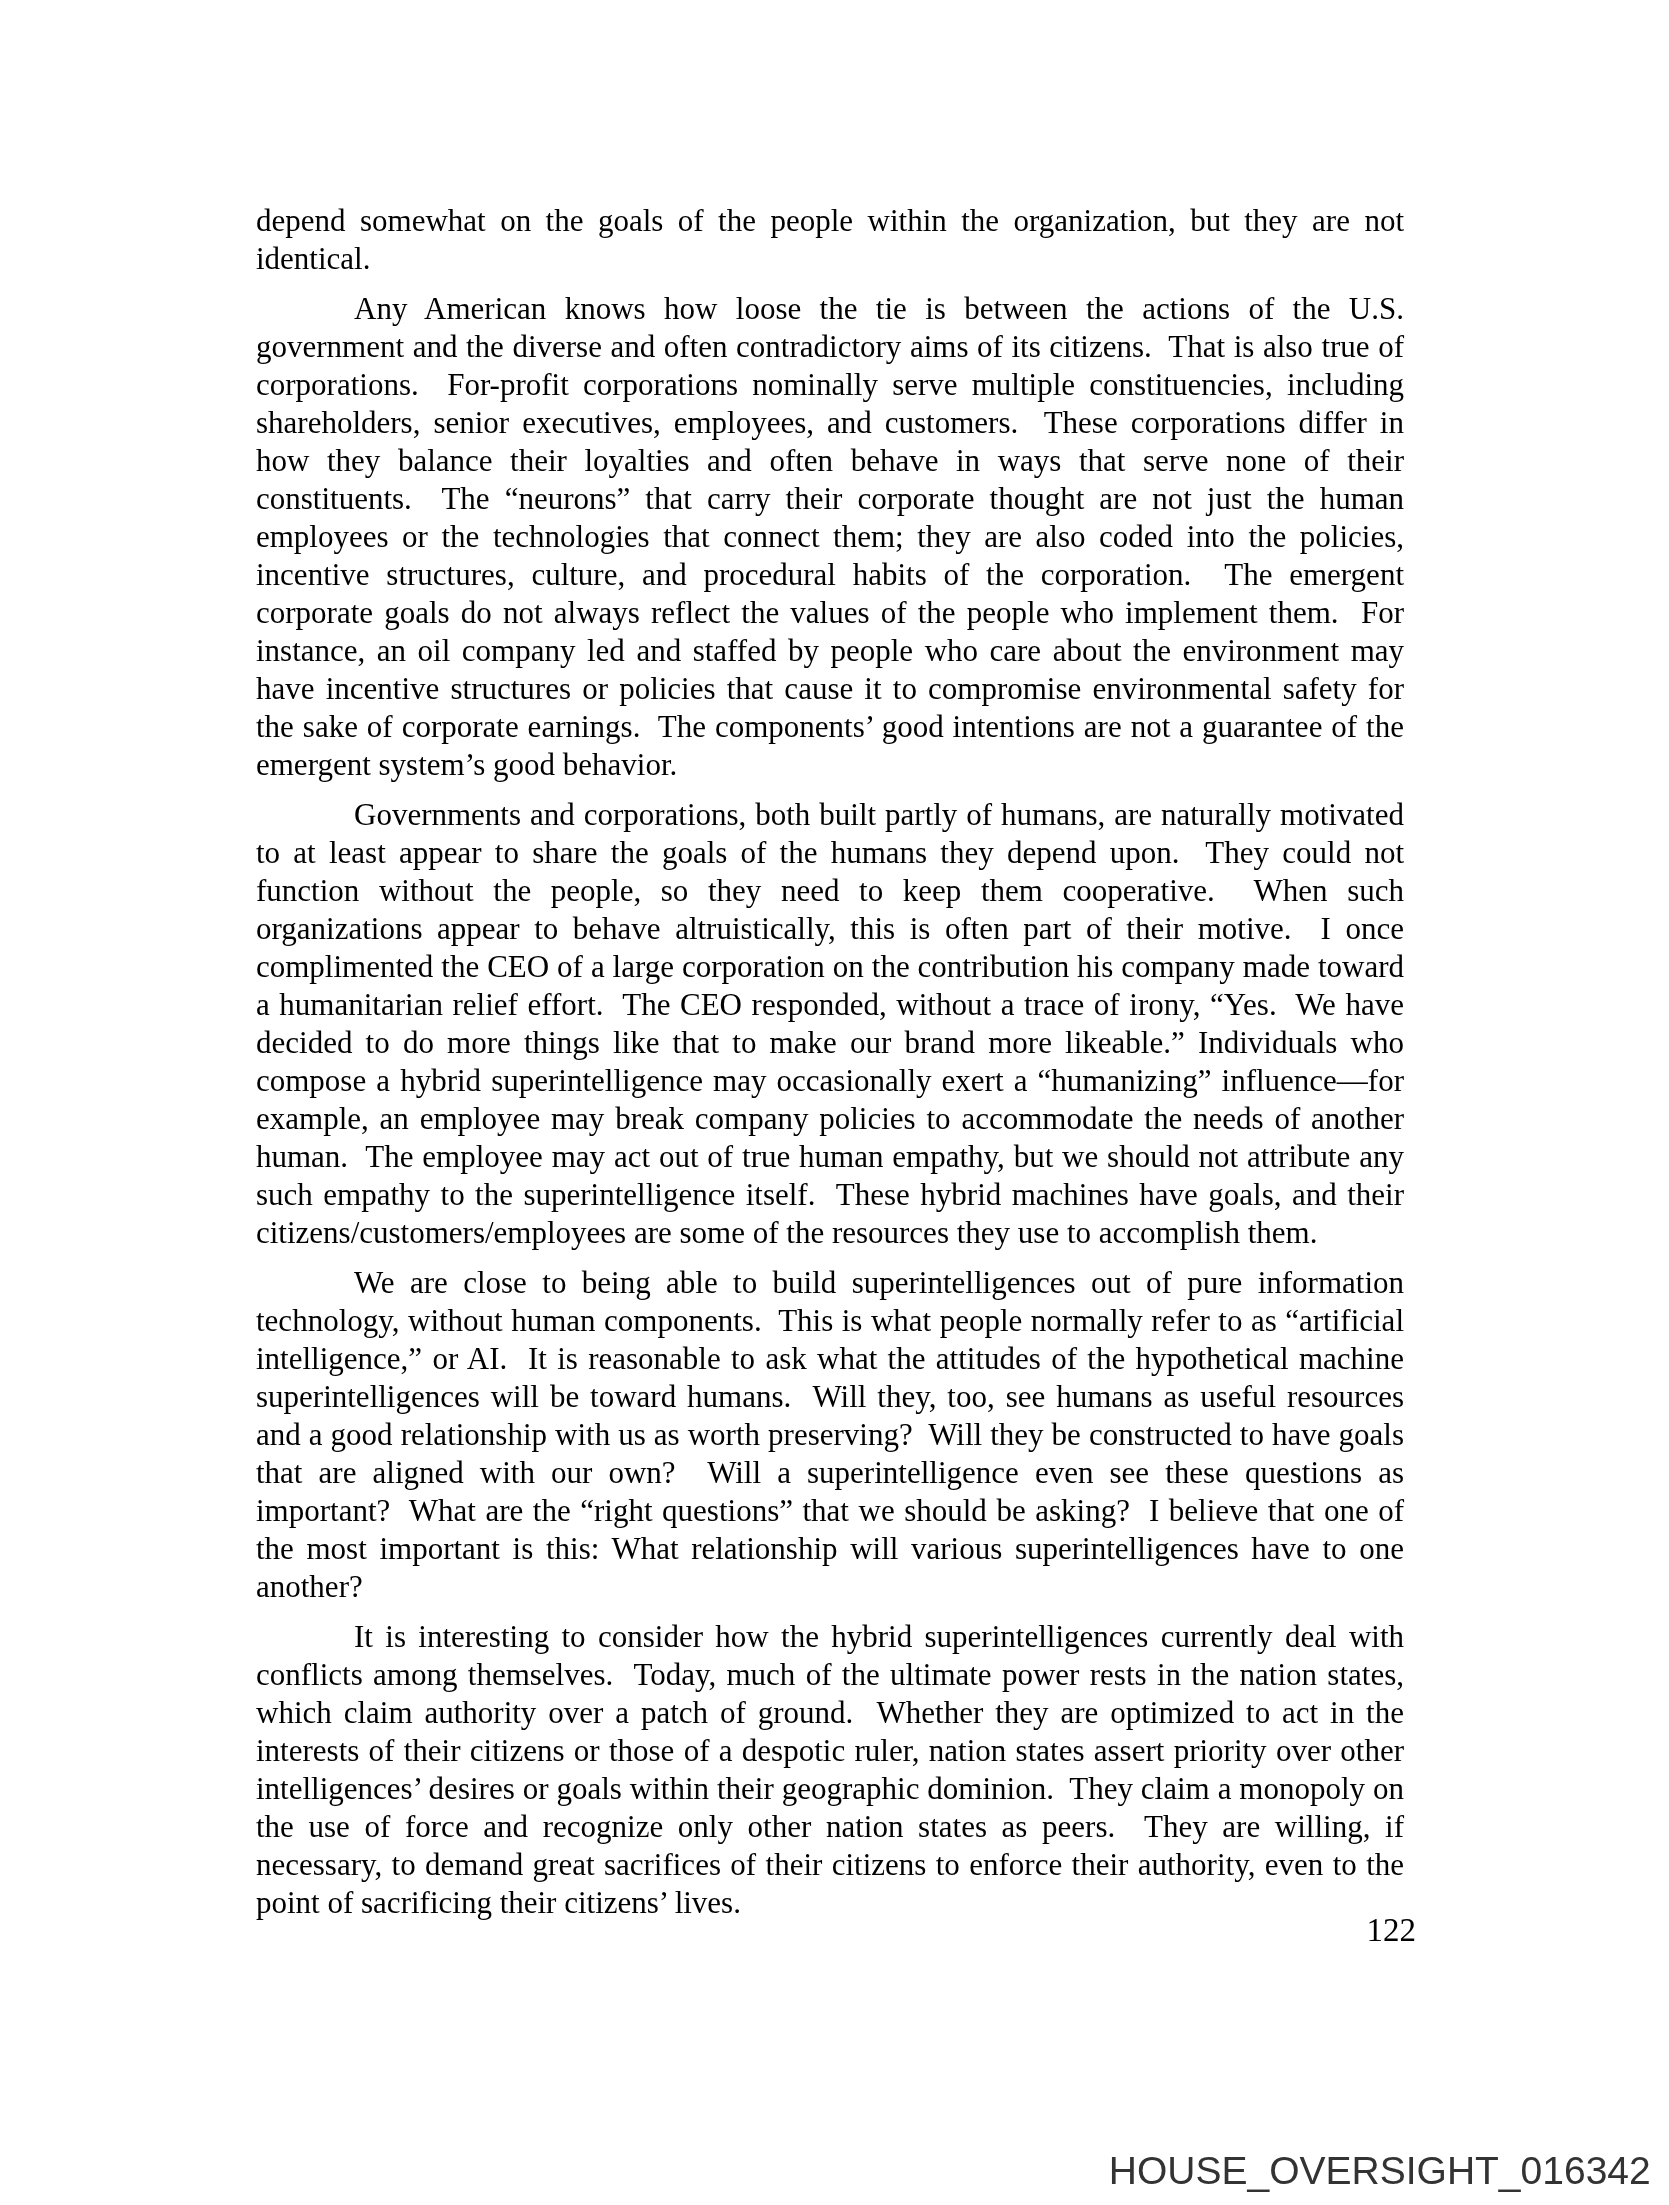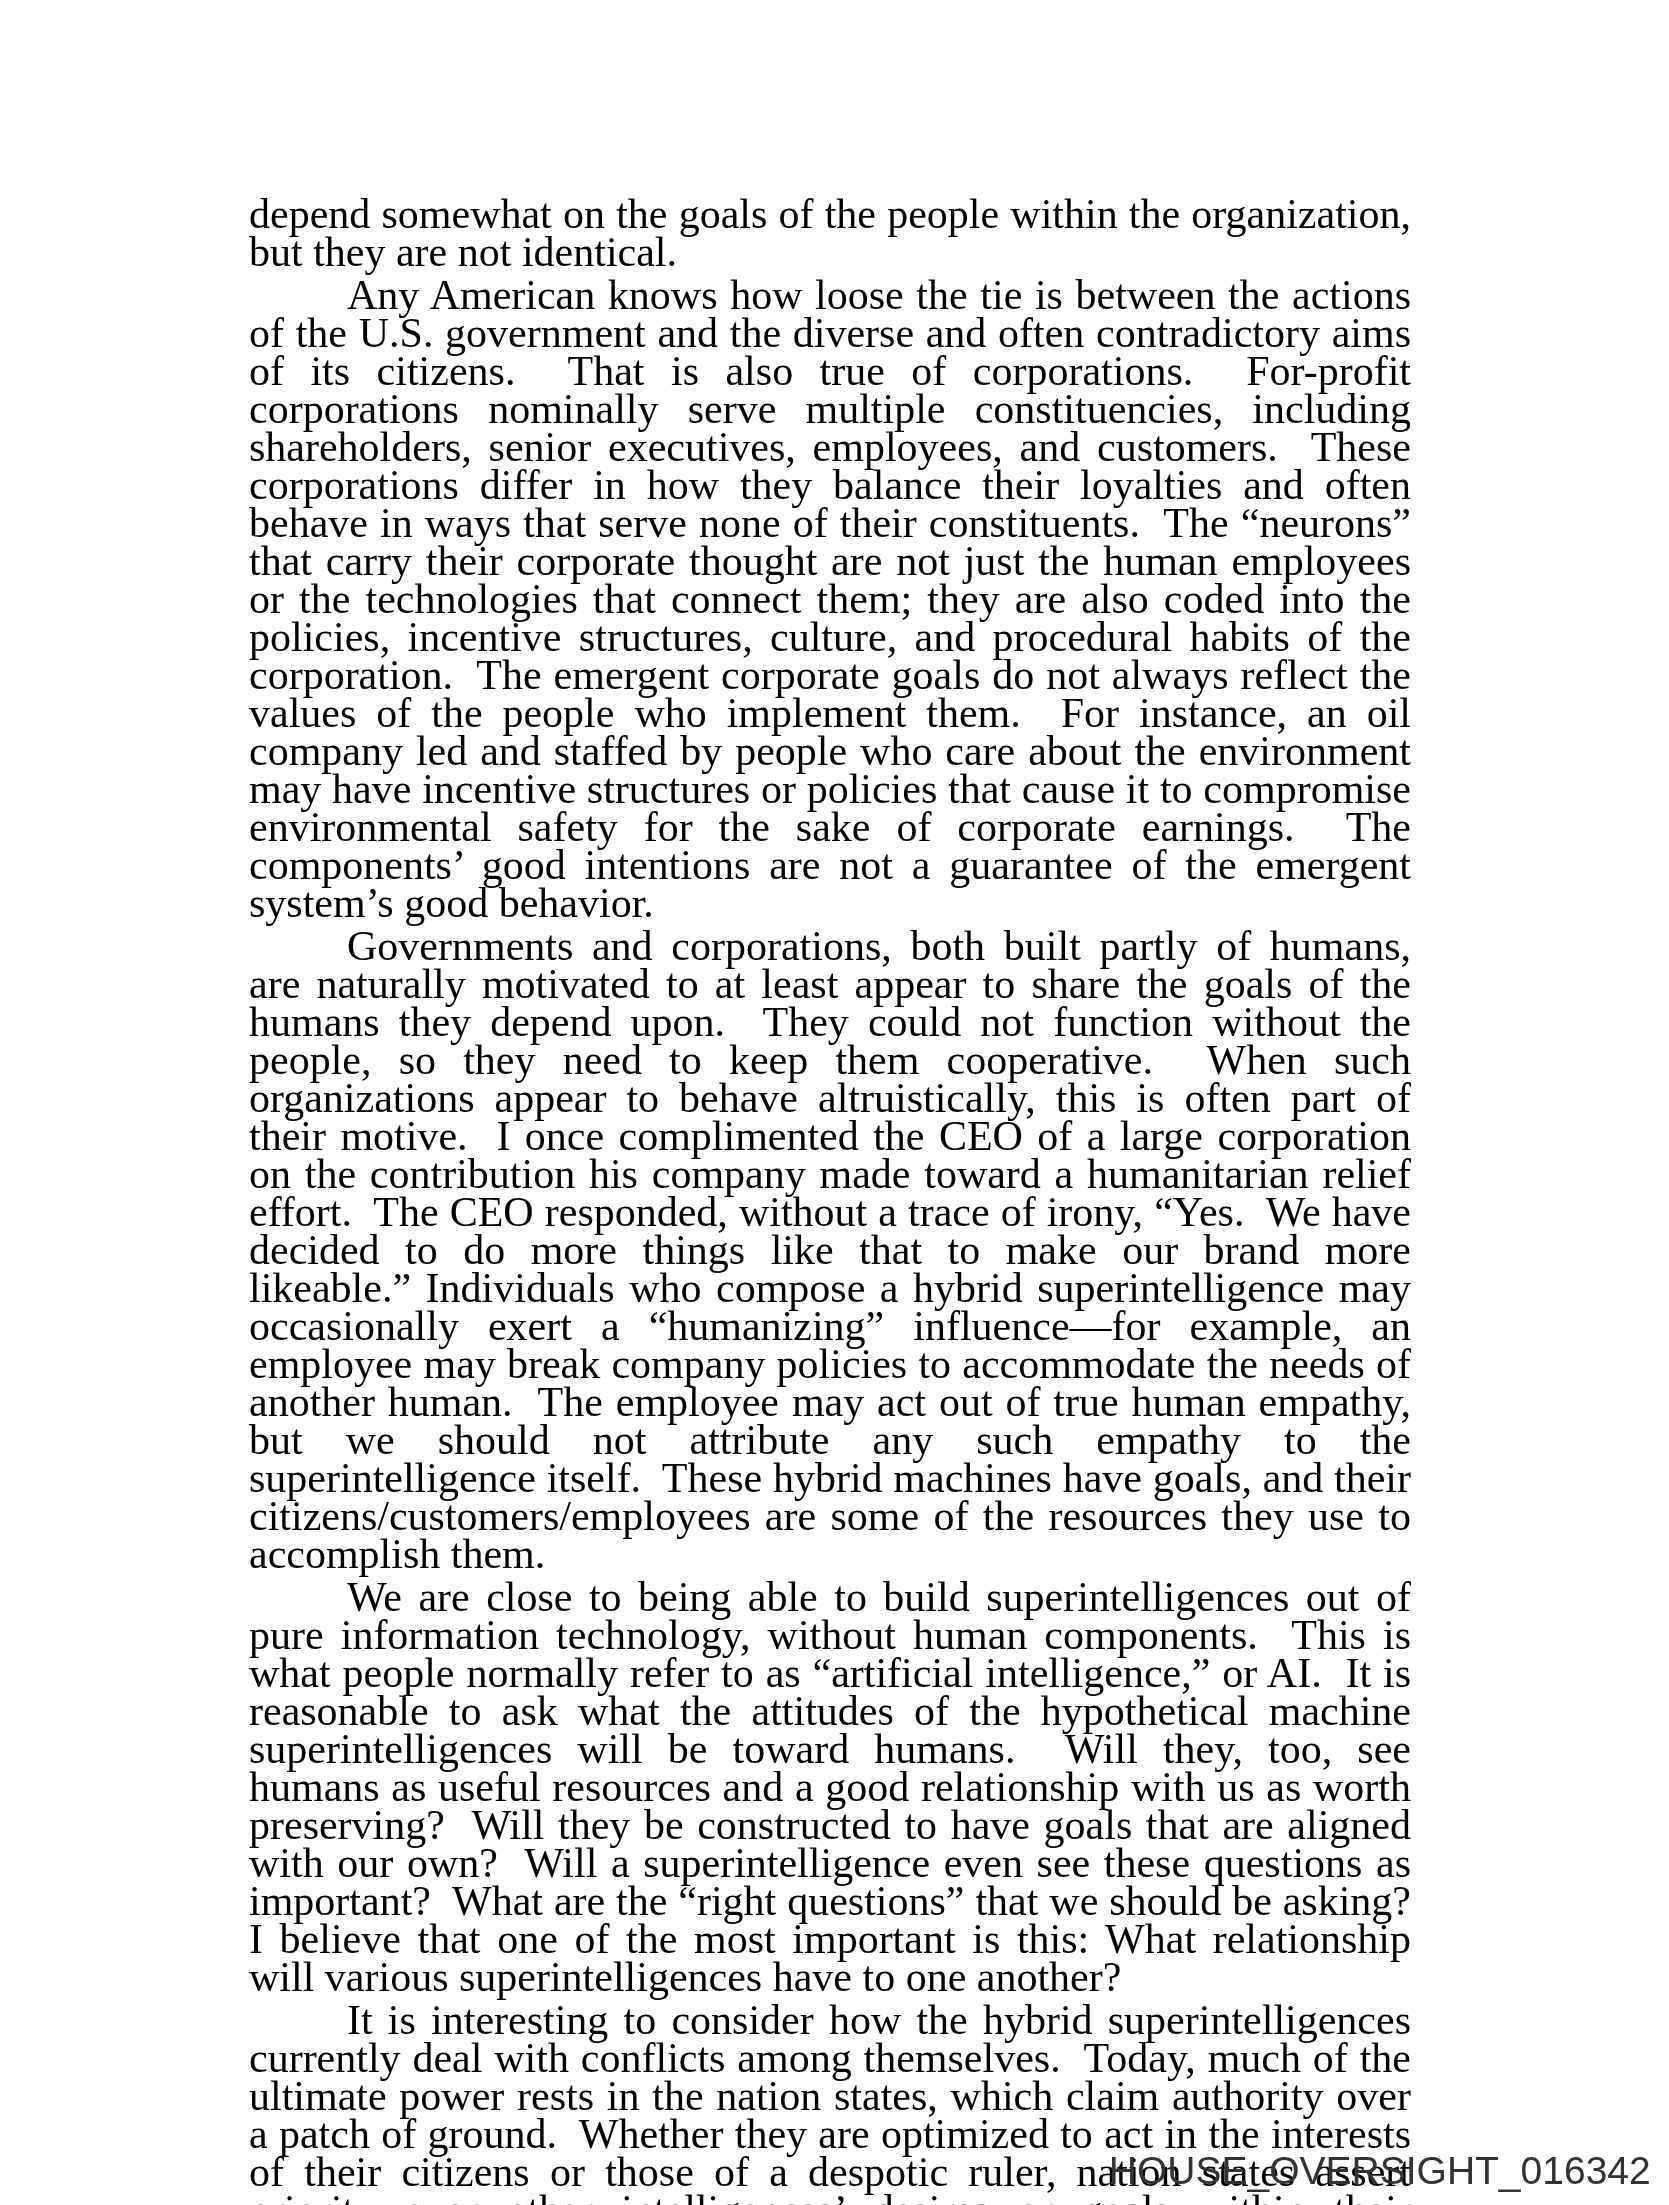--- a/index.html
+++ b/index.html
@@ -16,22 +16,22 @@
     color: #000000;
     overflow: hidden;
   }
   .content {
     position: absolute;
     left: 244px;
     top: 190px;
     width: 1172px;
   }
   .para {
-    margin: 5px;
-    font-size: 42px;
+    margin: 12px;
+    font-size: 31px;
     line-height: 38px;
     text-align: justify;
     white-space: pre-wrap;
   }
   .para.indent {
     text-indent: 98px;
   }
   .page-number {
     position: absolute;
     left: 244px;
@@ -57,16 +57,17 @@
 
 <div class="page">
   <div class="content">
     <p class="para">depend somewhat on the goals of the people within the organization, but they are not identical.</p>
     <p class="para indent">Any American knows how loose the tie is between the actions of the U.S. government and the diverse and often contradictory aims of its citizens.  That is also true of corporations.  For-profit corporations nominally serve multiple constituencies, including shareholders, senior executives, employees, and customers.  These corporations differ in how they balance their loyalties and often behave in ways that serve none of their constituents.  The “neurons” that carry their corporate thought are not just the human employees or the technologies that connect them; they are also coded into the policies, incentive structures, culture, and procedural habits of the corporation.  The emergent corporate goals do not always reflect the values of the people who implement them.  For instance, an oil company led and staffed by people who care about the environment may have incentive structures or policies that cause it to compromise environmental safety for the sake of corporate earnings.  The components’ good intentions are not a guarantee of the emergent system’s good behavior.</p>
     <p class="para indent">Governments and corporations, both built partly of humans, are naturally motivated to at least appear to share the goals of the humans they depend upon.  They could not function without the people, so they need to keep them cooperative.  When such organizations appear to behave altruistically, this is often part of their motive.  I once complimented the CEO of a large corporation on the contribution his company made toward a humanitarian relief effort.  The CEO responded, without a trace of irony, “Yes.  We have decided to do more things like that to make our brand more likeable.” Individuals who compose a hybrid superintelligence may occasionally exert a “humanizing” influence—for example, an employee may break company policies to accommodate the needs of another human.  The employee may act out of true human empathy, but we should not attribute any such empathy to the superintelligence itself.  These hybrid machines have goals, and their citizens/customers/employees are some of the resources they use to accomplish them.</p>
     <p class="para indent">We are close to being able to build superintelligences out of pure information technology, without human components.  This is what people normally refer to as “artificial intelligence,” or AI.  It is reasonable to ask what the attitudes of the hypothetical machine superintelligences will be toward humans.  Will they, too, see humans as useful resources and a good relationship with us as worth preserving?  Will they be constructed to have goals that are aligned with our own?  Will a superintelligence even see these questions as important?  What are the “right questions” that we should be asking?  I believe that one of the most important is this: What relationship will various superintelligences have to one another?</p>
     <p class="para indent">It is interesting to consider how the hybrid superintelligences currently deal with conflicts among themselves.  Today, much of the ultimate power rests in the nation states, which claim authority over a patch of ground.  Whether they are optimized to act in the interests of their citizens or those of a despotic ruler, nation states assert priority over other intelligences’ desires or goals within their geographic dominion.  They claim a monopoly on the use of force and recognize only other nation states as peers.  They are willing, if necessary, to demand great sacrifices of their citizens to enforce their authority, even to the point of sacrificing their citizens’ lives.</p>
   </div>
 
+  <div class="page-number">122</div>
 
   <div class="bates-stamp">HOUSE_OVERSIGHT_016342</div>
 </div>
 
 
 </body></html>

